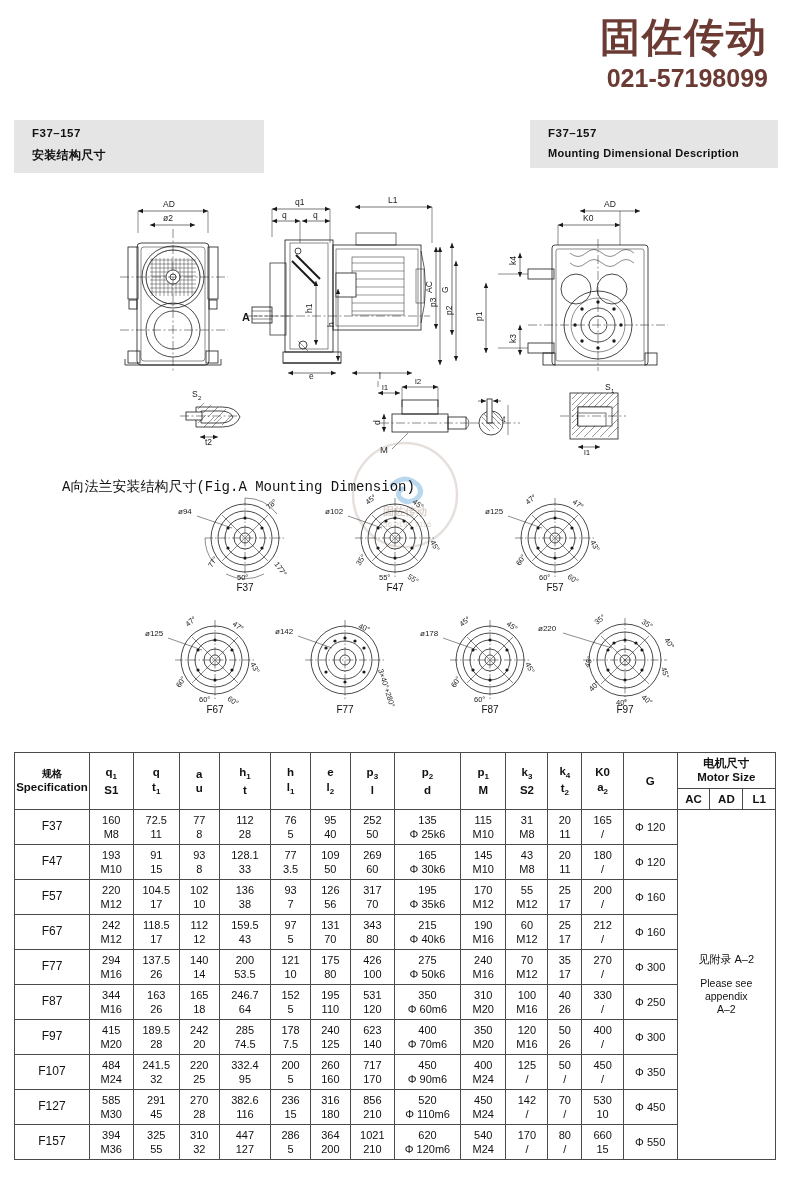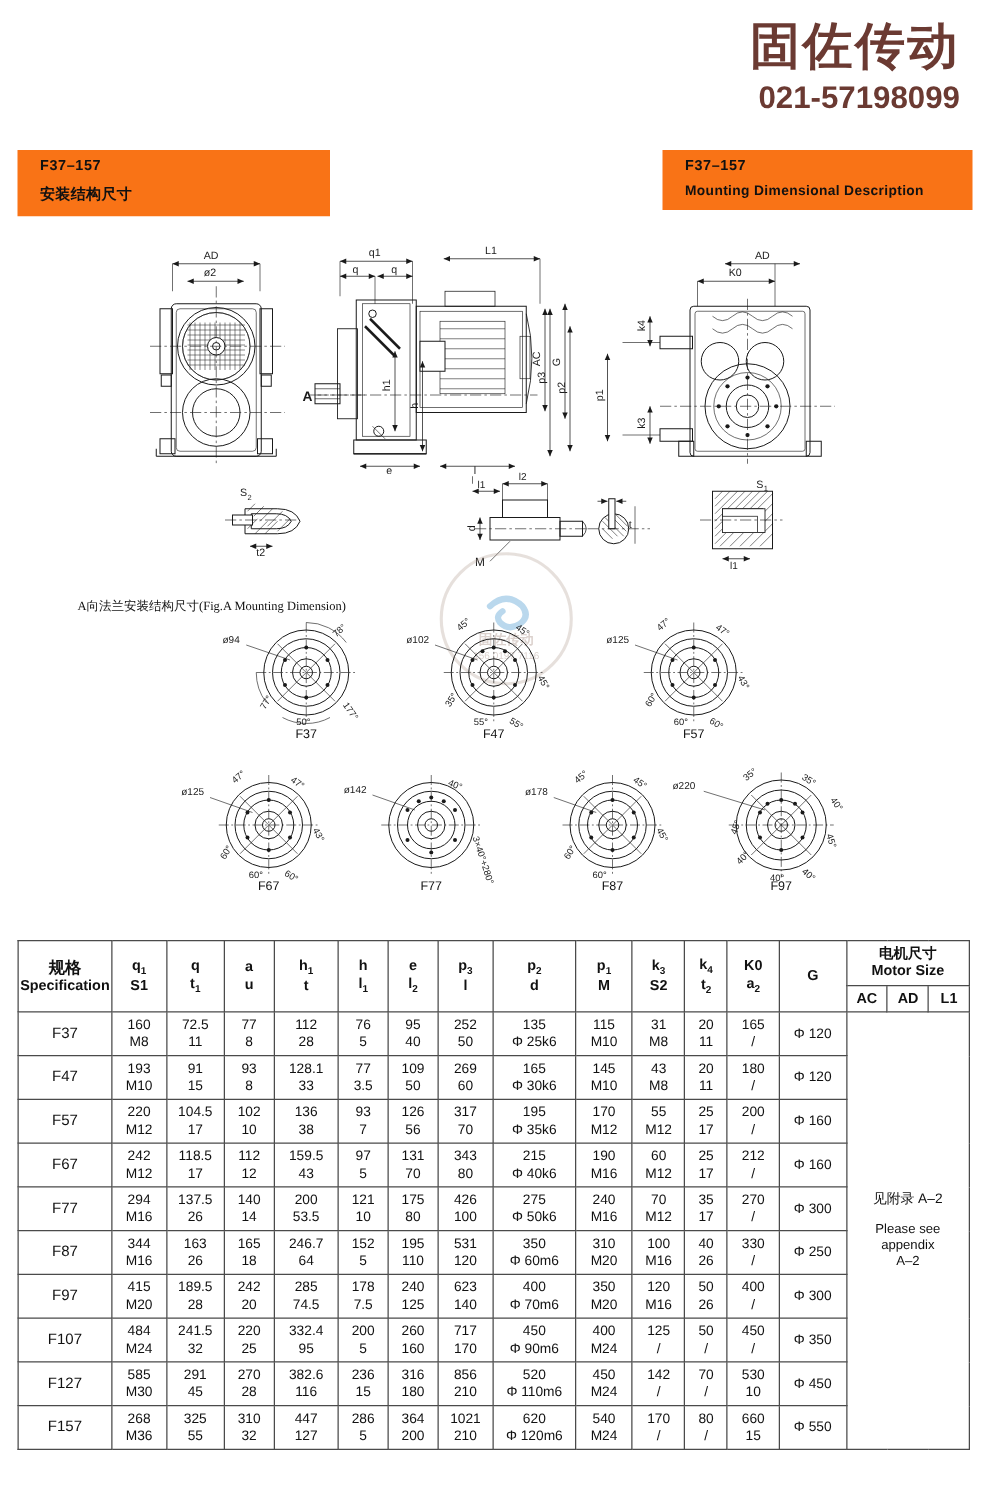--- a/index.html
+++ b/index.html
@@ -21,35 +21,35 @@
     font-family:"DejaVu Serif","Liberation Serif",serif;
     font-size:40px;font-weight:700;color:#6b3a32;letter-spacing:2px;
     line-height:1.15;white-space:nowrap;
   }
   .brand-tel{
     font-size:25px;font-weight:700;color:#6b3a32;letter-spacing:0px;
     margin-top:4px;white-space:nowrap;
   }
 
   .titlebar{
-    position:absolute;background:#f97316;
+    position:absolute;background:#e5e5e5;
     padding:7px 0 9px 0;
   }
   .titlebar.left{left:14px;top:120px;width:250px;}
   .titlebar.right{left:530px;top:120px;width:248px;}
   .titlebar .l1{font-size:11.5px;font-weight:700;padding-left:18px;letter-spacing:.5px;}
   .titlebar .l2{font-size:12px;font-weight:700;padding-left:18px;margin-top:8px;letter-spacing:.3px;}
   .titlebar.right .l2{font-size:11px;}
 
   
   .drawing{position:absolute;left:0;top:185px;width:790px;height:300px;}
   .flanges{position:absolute;left:0;top:470px;width:790px;height:265px;}
   .figcaption{
-    position:absolute;left:62px;top:478px;font-size:10px;
-    font-family:Liberation Serif, serif;white-space:nowrap;
+    position:absolute;left:62px;top:478px;font-size:14px;
+    font-family:Liberation Mono, monospace;white-space:nowrap;
   }
   .flabel{
     position:absolute;font-size:10px;font-weight:400;
     font-family:"Liberation Sans",sans-serif;text-align:center;width:40px;
   }
 
   
   .watermark{
     position:absolute;left:330px;top:255px;width:150px;height:120px;
     opacity:.30;pointer-events:none;
@@ -69,21 +69,21 @@
     position:absolute;left:14px;top:752px;
     border-collapse:collapse;width:762px;
     font-family:"Liberation Sans","DejaVu Sans",sans-serif;
   }
   table.spec th, table.spec td{
     border:1px solid #4a4a4a;
     text-align:center;vertical-align:middle;
     font-size:11px;padding:0;
   }
   table.spec th{font-weight:700;font-size:11.5px;line-height:1.25;padding:3px 1px;}
-  table.spec th .cn{font-size:13px;}
+  table.spec th .cn{font-size:10px;}
   table.spec td{height:34px;line-height:1.28;}
   table.spec td.spec-name{font-size:12px;}
   table.spec td .v1,table.spec td .v2{display:block;}
   .sub{font-size:8px;vertical-align:sub;}
   .motor-head{font-size:11px;line-height:1.2;}
   .appendix-cell{font-size:11px;line-height:1.7;}
   .appendix-cell .en{font-size:10.5px;}
   .note{
     position:absolute;left:16px;top:1178px;font-size:11px;
     font-family:"DejaVu Serif","Liberation Serif",serif;white-space:nowrap;
@@ -1223,21 +1223,21 @@
         <td>
             <span class="v1">530</span>
             <span class="v2">10</span>
           </td>
         <td>Φ 450</td>
       </tr>
 
       <tr>
         <td class="spec-name">F157</td>
         <td>
-            <span class="v1">268</span>
+            <span class="v1">394</span>
             <span class="v2">M36</span>
           </td>
         <td>
             <span class="v1">325</span>
             <span class="v2">55</span>
           </td>
         <td>
             <span class="v1">310</span>
             <span class="v2">32</span>
           </td>

